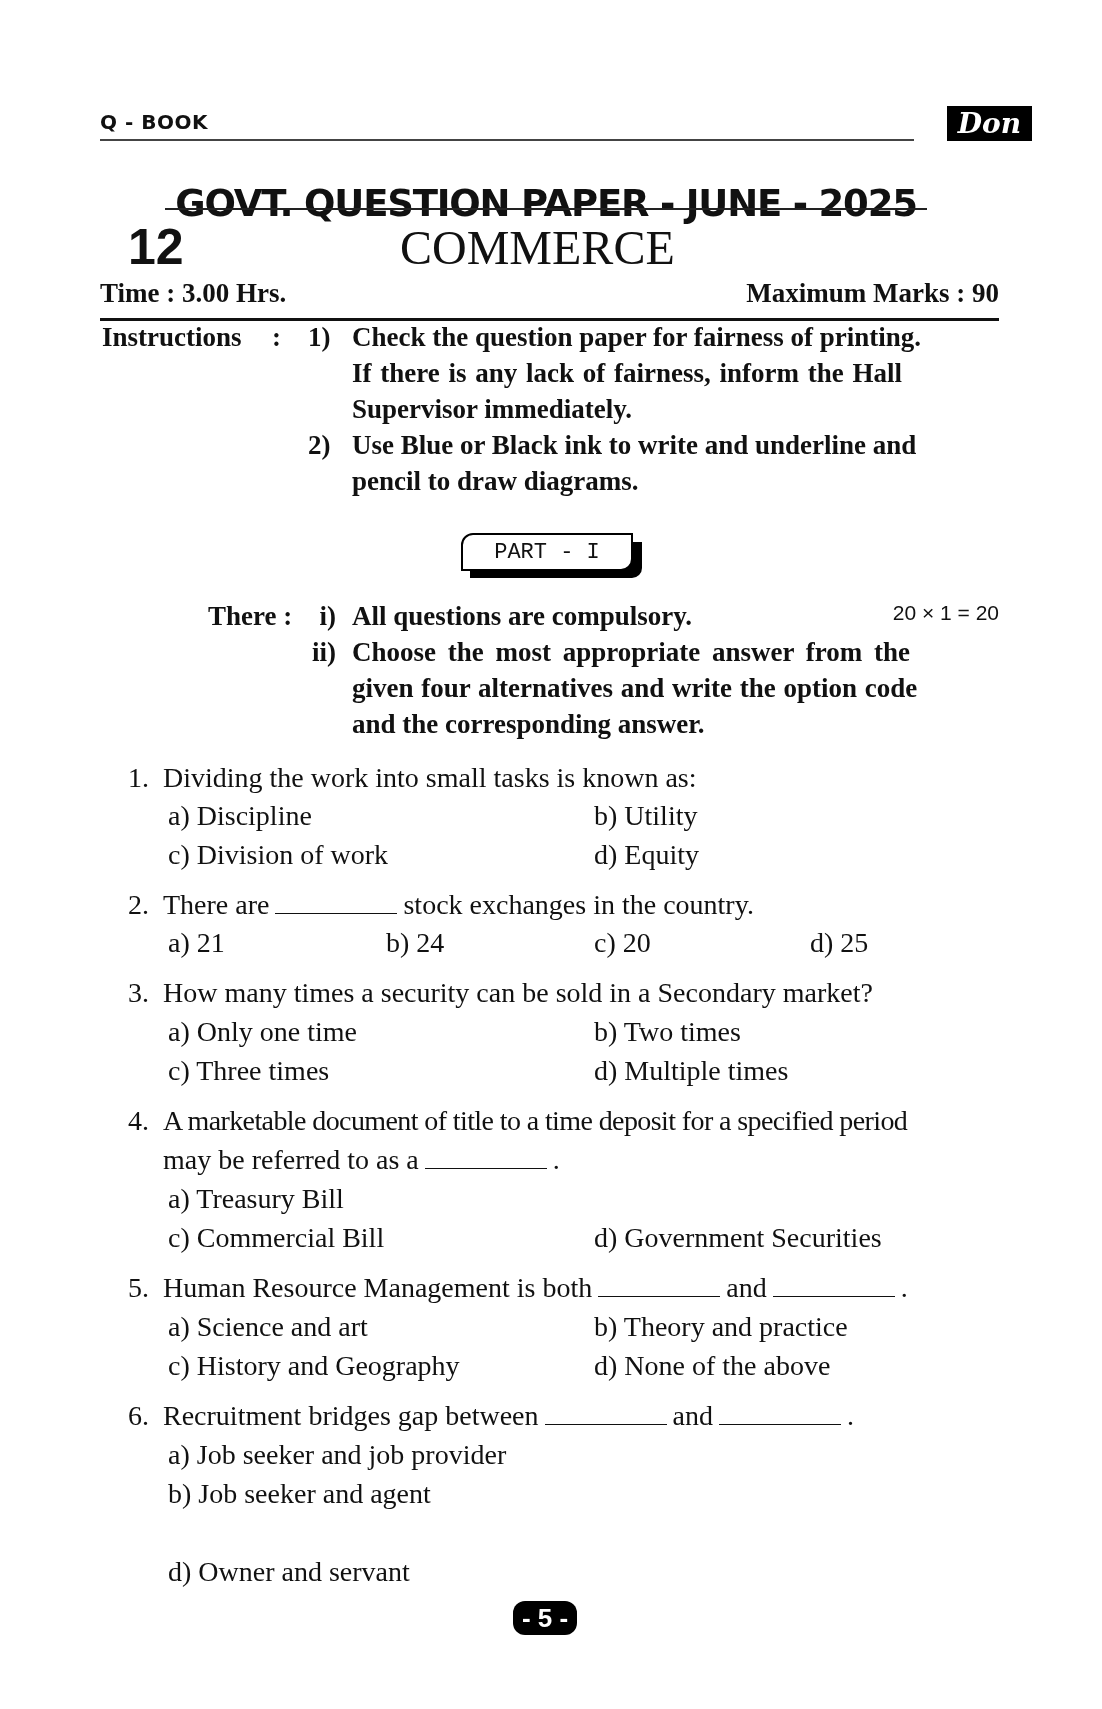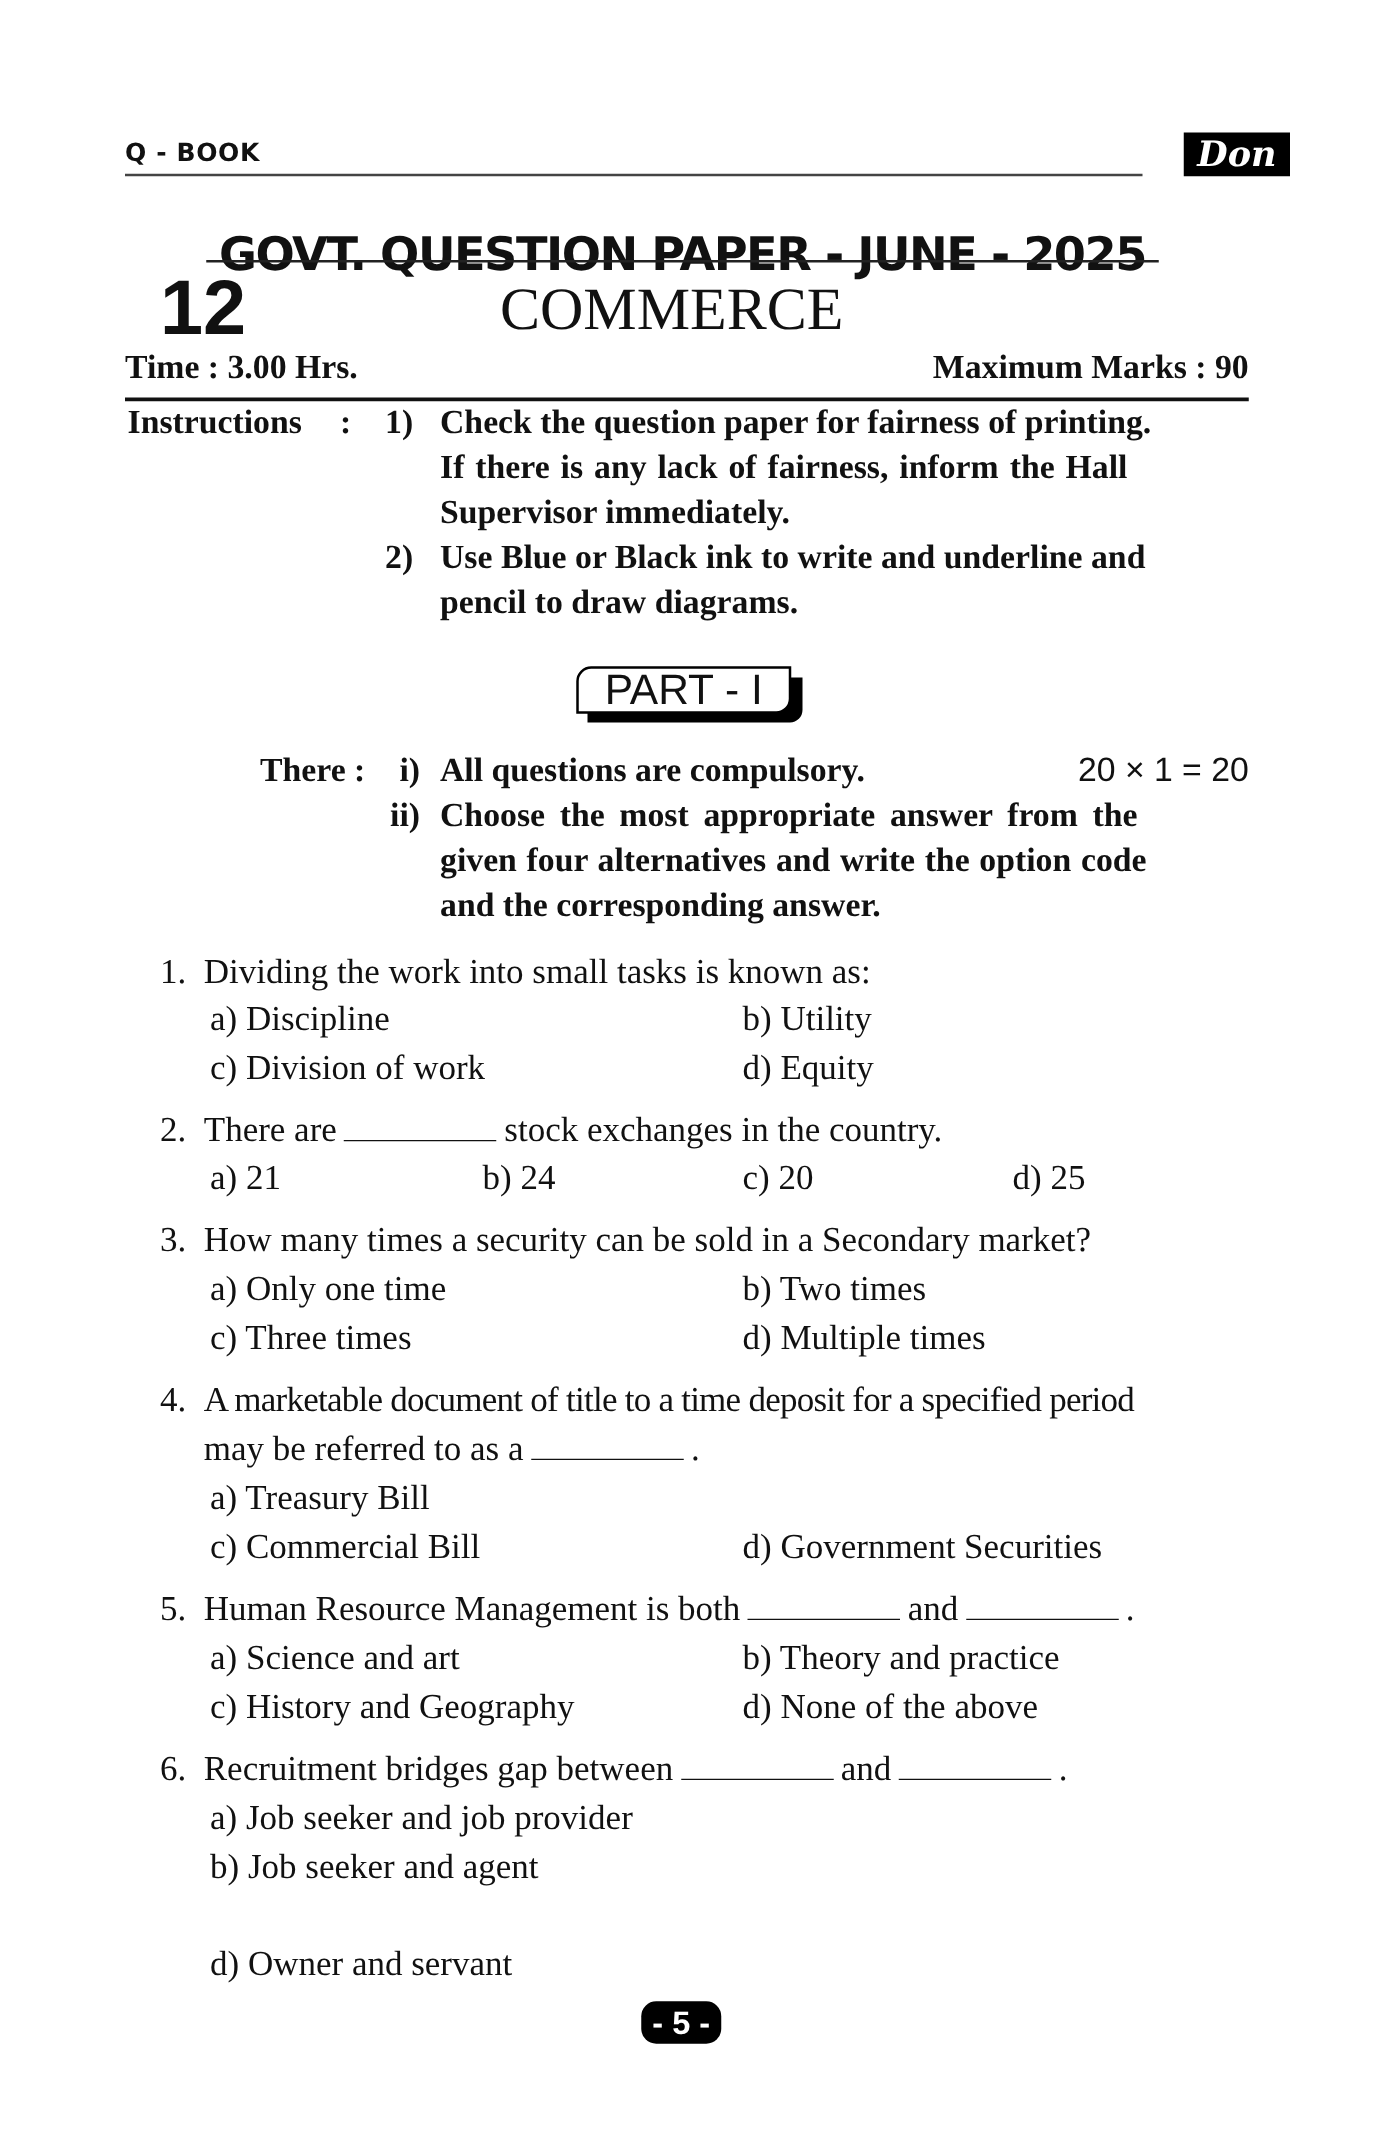--- a/index.html
+++ b/index.html
@@ -9,42 +9,42 @@
 
   
   .qbook { left:100px; top:110px; font-family:"DejaVu Sans", sans-serif; font-weight:bold; font-size:20px; letter-spacing:0.5px; }
   .top-rule { left:100px; top:139px; width:814px; height:2px; background:#444; }
   .logo { left:914px; top:106px; width:85px; height:35px; background:#000; color:#fff;
           font-family:"DejaVu Serif", serif; font-style:italic; font-weight:bold; font-size:28px;
           display:flex; align-items:center; justify-content:center; line-height:1;margin-left:33px; }
   .title { left:165px; top:162px; width:762px; text-align:center; font-family:"DejaVu Sans", sans-serif; font-weight:bold;
            font-size:37px; letter-spacing:-1.2px; transform:scaleX(1.0);margin-top:20px; }
   .title-rule { left:165px; top:208px; width:762px; height:2px; background:#222; }
-  .grade { left:128px; top:212px; font-family:"Liberation Sans", sans-serif; font-weight:bold; font-size:62px; line-height:70px; }
+  .grade { left:128px; top:212px; font-family:"Liberation Sans", sans-serif; font-weight:bold; font-size:50px; line-height:70px; }
   .subject { left:400px; top:222px; font-family:"Liberation Serif", serif; font-size:48px; line-height:52px; }
   .time { left:100px; top:278px; font-family:"Liberation Serif", serif; font-weight:bold; font-size:27px; }
   .marks { right:103px; top:278px; font-family:"Liberation Serif", serif; font-weight:bold; font-size:27px; }
   .mid-rule { left:100px; top:318px; width:899px; height:3px; background:#111; }
 
   
   .bold-serif { font-family:"Liberation Serif", serif; font-weight:bold; font-size:27px; }
   .ins-label { left:102px; top:322px; }
   .ins-colon { left:272px; top:322px; }
   .ins-num { left:308px; }
   .ins-line { left:352px; }
 
   
   .part-shadow { left:470px; top:542px; width:172px; height:36px; background:#000; border-radius:0 0 10px 0; }
   .part-box { left:461px; top:533px; width:172px; height:38px; background:#fff; border:2px solid #000; border-radius:12px 0 12px 0;
-              display:flex; align-items:center; justify-content:center; font-family:Liberation Sans, sans-serif; font-size:34px; box-sizing:border-box; }
+              display:flex; align-items:center; justify-content:center; font-family:Liberation Mono, monospace; font-size:22px; box-sizing:border-box; }
 
   
   .note-label { left:208px; top:601px; }
   .note-num { text-align:right; width:40px; }
-  .note-formula { right:103px; top:601px; font-family:"Liberation Sans", sans-serif; font-size:27px; }
+  .note-formula { right:103px; top:601px; font-family:"Liberation Sans", sans-serif; font-size:21px; }
 
   
   .q { font-family:"Liberation Serif", serif; font-size:28px; }
   .qnum { left:128px; }
   .qtext { left:163px; }
   .blank { display:inline-block; width:122px; border-bottom:1.5px solid #111; height:1px; vertical-align:baseline; margin:0 6px; }
 
   
   .pagenum { left:513px; top:1601px; width:64px; height:34px; background:#000; color:#fff; border-radius:12px;
              font-family:"Liberation Sans", sans-serif; font-weight:bold; font-size:26px;

